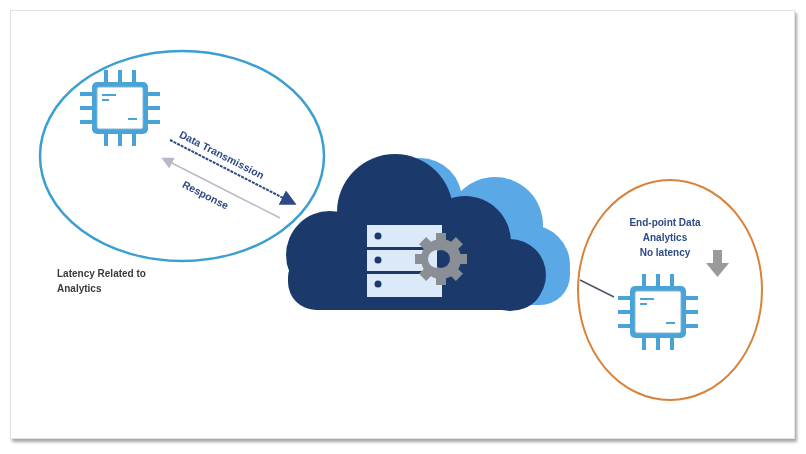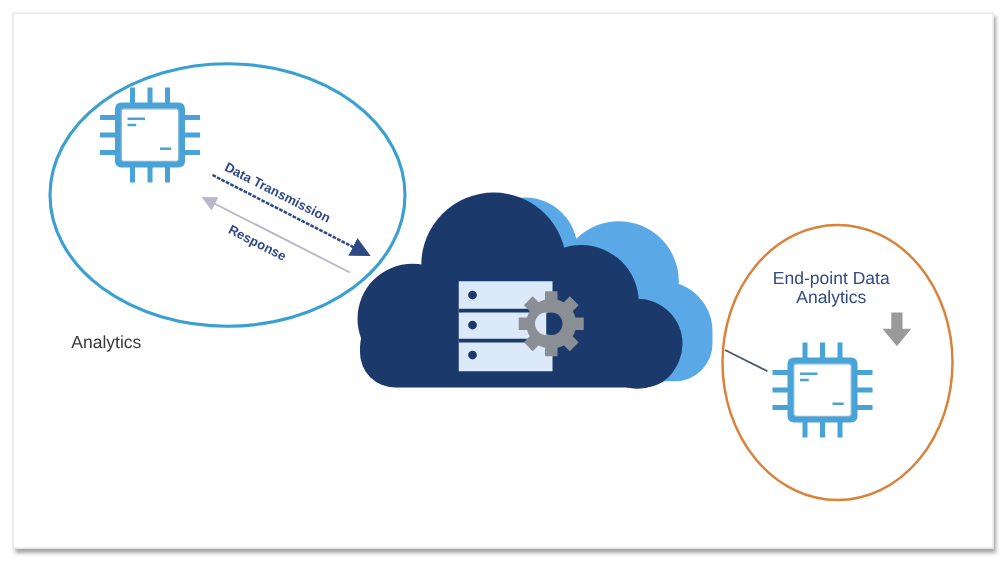--- a/index.html
+++ b/index.html
@@ -4,21 +4,21 @@
   <style>
     html, body { margin: 0; padding: 0; background: #ffffff; }
     body { width: 806px; height: 454px; position: relative; overflow: hidden; font-family: "Liberation Sans", sans-serif; }
     .frame {
       position: absolute; left: 10px; top: 10px; width: 783px; height: 427px;
       background: #ffffff; border: 1px solid #e2e2e2;
       box-shadow: 2px 3px 3px rgba(0,0,0,0.35);
     }
     svg.diagram { position: absolute; left: 0; top: 0; }
     .label {
-      position: absolute; font-weight: normal; font-size: 14px; line-height: 15px;
+      position: absolute; font-weight: bold; font-size: 10px; line-height: 15px;
     }
     .latency-label { left: 57px; top: 266px; color: #3a3a3a; width: 160px; }
     .endpoint-label { left: 600px; top: 215px; color: #2e4a86; width: 130px; text-align: center; }
     .rot { position: absolute; font-weight: bold; font-size: 10.5px; color: #2e4a86; transform-origin: left top; white-space: nowrap; }
     .tx-label { left: 183px; top: 128px; transform: rotate(27deg); }
     .resp-label { left: 186px; top: 178px; transform: rotate(27deg); }
   </style>
 </head>
 <body>
 
@@ -110,19 +110,21 @@
     <path d="M706,263 L729,263 L717.5,277 z"></path>
   </g>
 
   <use href="#chip" x="618" y="274" transform="scale(1)"></use>
 </svg>
 
 <div class="rot tx-label">Data Transmission</div>
 <div class="rot resp-label">Response</div>
 
 <div class="label latency-label">
+  <div>Latency Related to</div>
   <div>Analytics</div>
 </div>
 
 <div class="label endpoint-label">
   <div>End-point Data</div>
   <div>Analytics</div>
+  <div>No latency</div>
 </div>
 
 </body></html>

